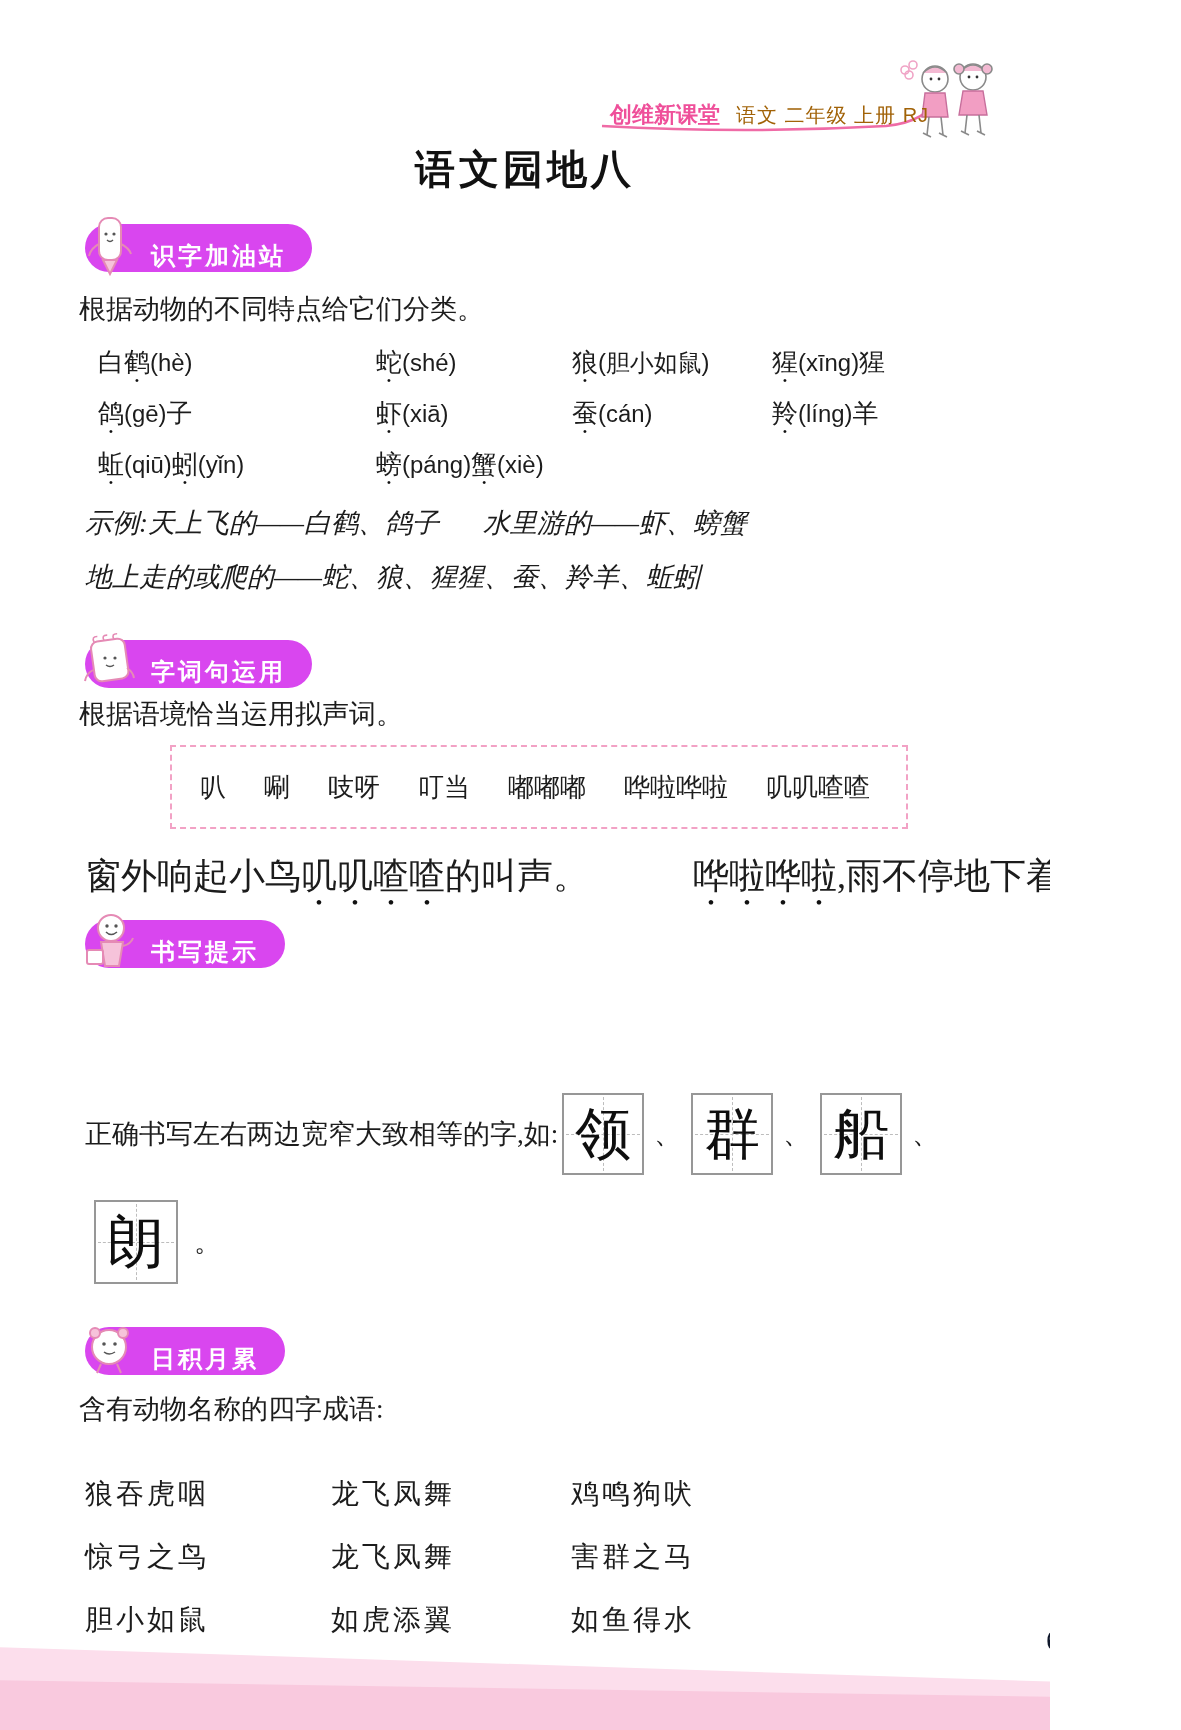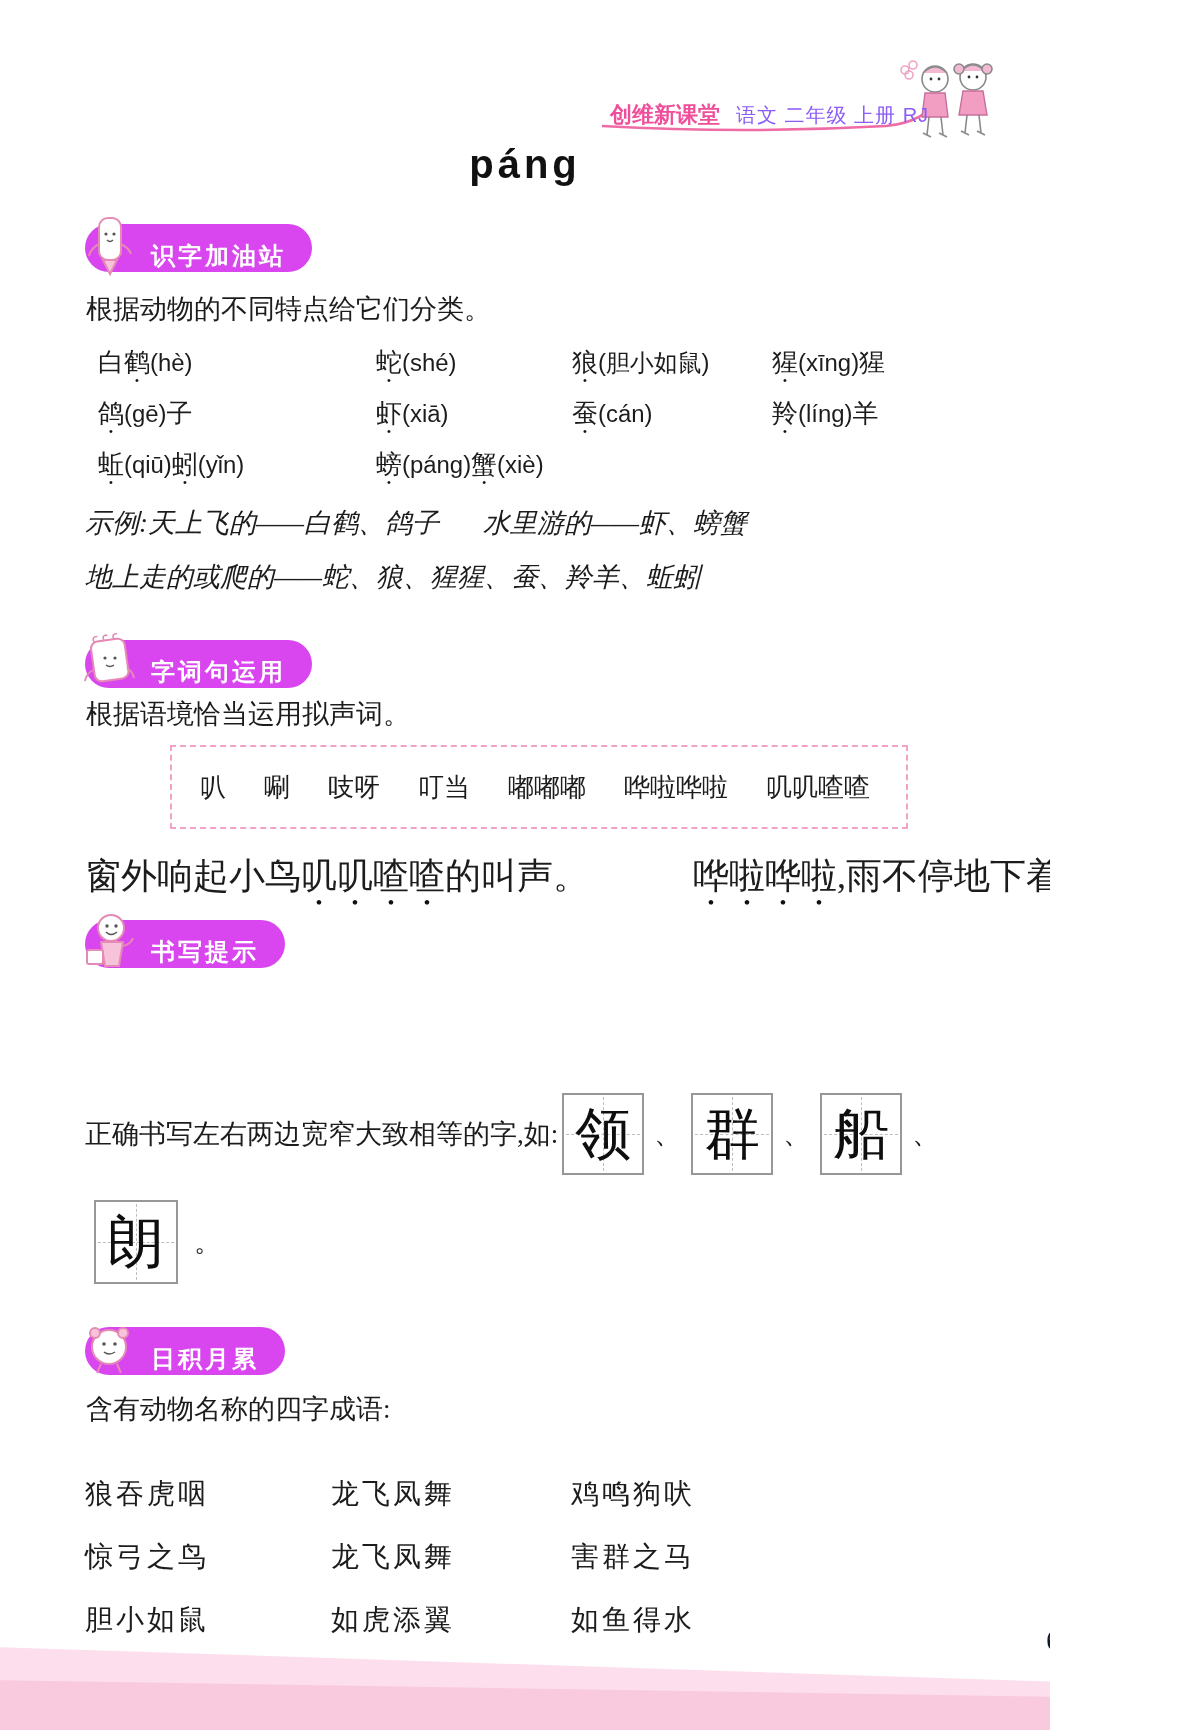--- a/index.html
+++ b/index.html
@@ -3,36 +3,36 @@
 <meta charset="utf-8">
 <style>
   html,body{margin:0;padding:0;background:#ffffff;}
   .page{position:relative;width:1050px;height:1730px;background:#ffffff;overflow:hidden;
         font-family:"Liberation Serif","DejaVu Serif",serif;color:#1c1c1c;}
 
   
   .hdr{position:absolute;top:100px;left:610px;width:300px;display:flex;gap:16px;align-items:baseline;
        font-family:"Liberation Sans","DejaVu Sans",sans-serif;white-space:nowrap;}
   .hdr .brand{color:#ef4f9a;font-weight:bold;font-size:22px;}
-  .hdr .meta{color:#8b5cf6;font-size:20px;letter-spacing:1px;}
+  .hdr .meta{color:#a16207;font-size:20px;letter-spacing:1px;}
   .swoosh{position:absolute;left:596px;top:52px;width:420px;height:95px;}
   .kids{position:absolute;left:903px;top:55px;width:104px;height:95px;}
 
   .title{position:absolute;top:142px;left:0;width:100%;text-align:center;
          font-family:"Liberation Sans","DejaVu Sans",sans-serif;font-weight:bold;
          font-size:40px;letter-spacing:4px;color:#111;}
 
   
   .badge{position:absolute;left:85px;height:48px;background:#d946ef;border-radius:26px;
          display:flex;align-items:flex-end;padding:0 26px 0 66px;
          font-family:"Liberation Sans","DejaVu Sans",sans-serif;font-weight:bold;
          color:#ffffff;font-size:24px;letter-spacing:3px;white-space:nowrap;}
   .badge .mascot{position:absolute;left:-12px;top:-14px;width:74px;height:76px;}
 
-  .tline{position:absolute;left:86px;font-size:27px;line-height:1.3;white-space:nowrap;}
+  .tline{position:absolute;left:79px;font-size:27px;line-height:1.3;white-space:nowrap;}
 
   
   .wgrid{position:absolute;left:85px;top:346px;width:1011px;display:grid;
          grid-template-columns:278px 196px 200px 1fr;row-gap:17px;
          font-size:26px;line-height:1.3;}
   .wgrid .cell{white-space:nowrap;margin-left:13px;}
 
   .py{font-family:"Liberation Sans","DejaVu Sans",sans-serif;font-size:0.92em;}
   .ed{position:relative;display:inline-block;}
   .ed::after{content:"•";position:absolute;left:50%;transform:translateX(-50%);
@@ -110,21 +110,21 @@
       <circle cx="66" cy="22" r="1.4"></circle>
         <circle cx="74" cy="22" r="1.4"></circle>
     </g>
   </svg>
 
   <div class="hdr">
     <span class="brand">创维新课堂</span>
     <span class="meta">语文 二年级 上册 RJ</span>
   </div>
 
-  <div class="title">páng</div>
+  <div class="title">语文园地八</div>
 
   <div class="badge" style="top:224px">
     <svg class="mascot" viewBox="0 0 74 76">
       <g fill="#ffffff" stroke="#e58ab5" stroke-width="2">
         <rect x="26" y="8" width="22" height="42" rx="9"></rect>
         <path d="M30 50 L37 64 L44 50 Z" fill="#f6c3da"></path>
       </g>
       <g fill="#555">
           <circle cx="33" cy="24" r="1.6"></circle>
           <circle cx="41" cy="24" r="1.6"></circle>

